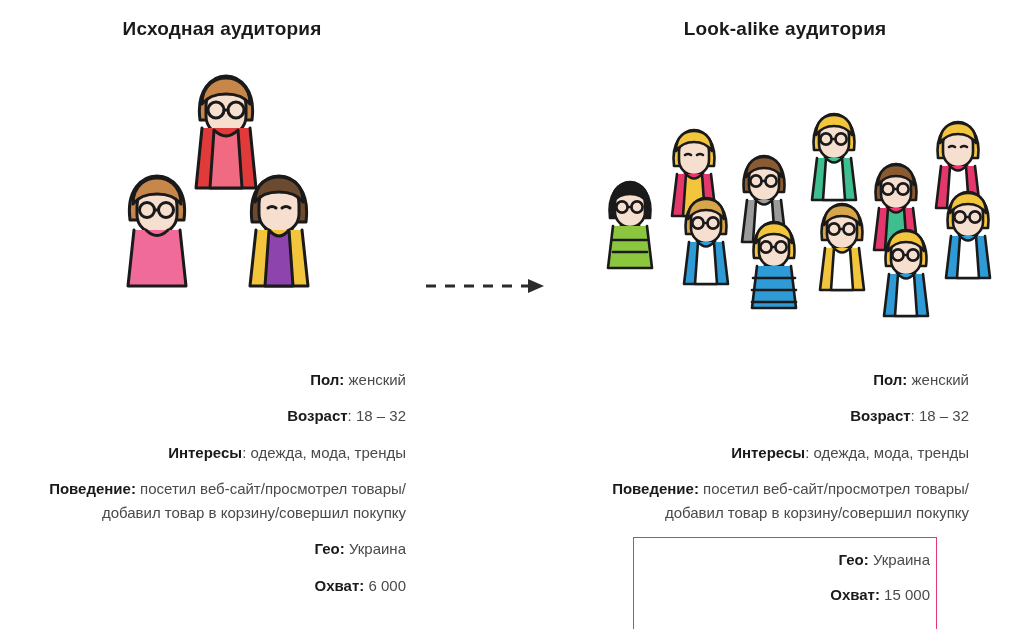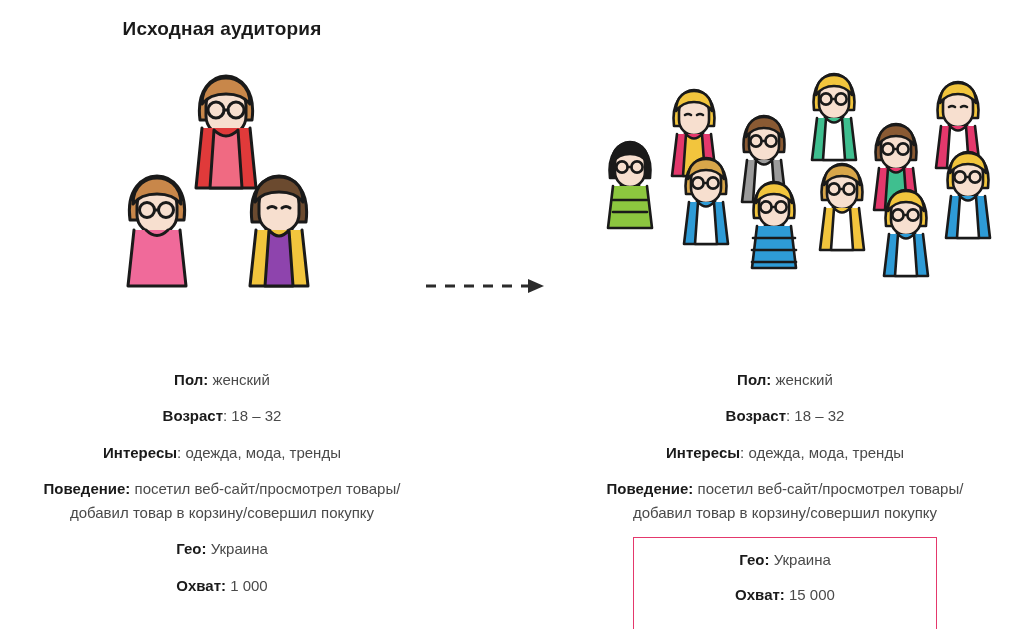--- a/index.html
+++ b/index.html
@@ -59,21 +59,21 @@
     width: 126px;
     height: 20px;
   }
 
   
   .attrs {
     position: absolute;
     left: 0;
     right: 0;
     top: 368px;
-    text-align: center;
+    text-align: right;
     font-size: 15px;
     line-height: 1.62;
     color: #3a3a3a;
   }
   .attr-row {
     margin: 0 0 12px 0;
     padding: 0 26px;
   }
   .attr-key {
     font-weight: bold;
@@ -157,33 +157,34 @@
       <div class="attr-row">
         <span class="attr-key">Интересы</span><span class="attr-val">: одежда, мода, тренды</span>
       </div>
       <div class="attr-row">
         <span class="attr-key">Поведение:</span><span class="attr-val"> посетил веб-сайт/просмотрел товары/добавил товар в корзину/совершил покупку</span>
       </div>
       <div class="attr-row">
         <span class="attr-key">Гео:</span><span class="attr-val"> Украина</span>
       </div>
       <div class="attr-row">
-        <span class="attr-key">Охват:</span><span class="attr-val"> 1 000</span>
+        <span class="attr-key">Охват:</span><span class="attr-val"> 6 000</span>
       </div>
     </div>
   </div>
 
   <div class="arrow">
     <svg viewBox="0 0 126 20" xmlns="http://www.w3.org/2000/svg">
       <line x1="2" y1="10" x2="104" y2="10" stroke="#2b2b2b" stroke-width="3" stroke-dasharray="10 9" stroke-linecap="butt"></line>
       <path d="M104 3 L120 10 L104 17 Z" fill="#2b2b2b"></path>
     </svg>
   </div>
 
   <div class="panel panel-right">
+    <div class="panel-title">Look-alike аудитория</div>
 
     <div class="people">
 
       <div class="person" style="left:88px; top:66px; width:62px; height:98px;">
         <svg viewBox="0 0 62 98" xmlns="http://www.w3.org/2000/svg">
           <g stroke="#1a1a1a" stroke-width="2.6" stroke-linejoin="round" stroke-linecap="round">
             <path d="M11 42 C8 18 20 6 31 6 C42 6 54 18 51 42 Z" fill="#f2c53d"></path>
             <path d="M22 36 h18 v14 a9 9 0 0 1 -18 0 Z" fill="#f7dfcf"></path>
             <path d="M16 28 a15 16 0 0 1 30 0 v8 a15 15 0 0 1 -30 0 Z" fill="#f7dfcf"></path>
             <path d="M13 27 C13 11 23 7 31 7 C39 7 49 11 49 27 C44 20 37 18 31 18 C25 18 18 20 13 27 Z" fill="#f2c53d"></path>

